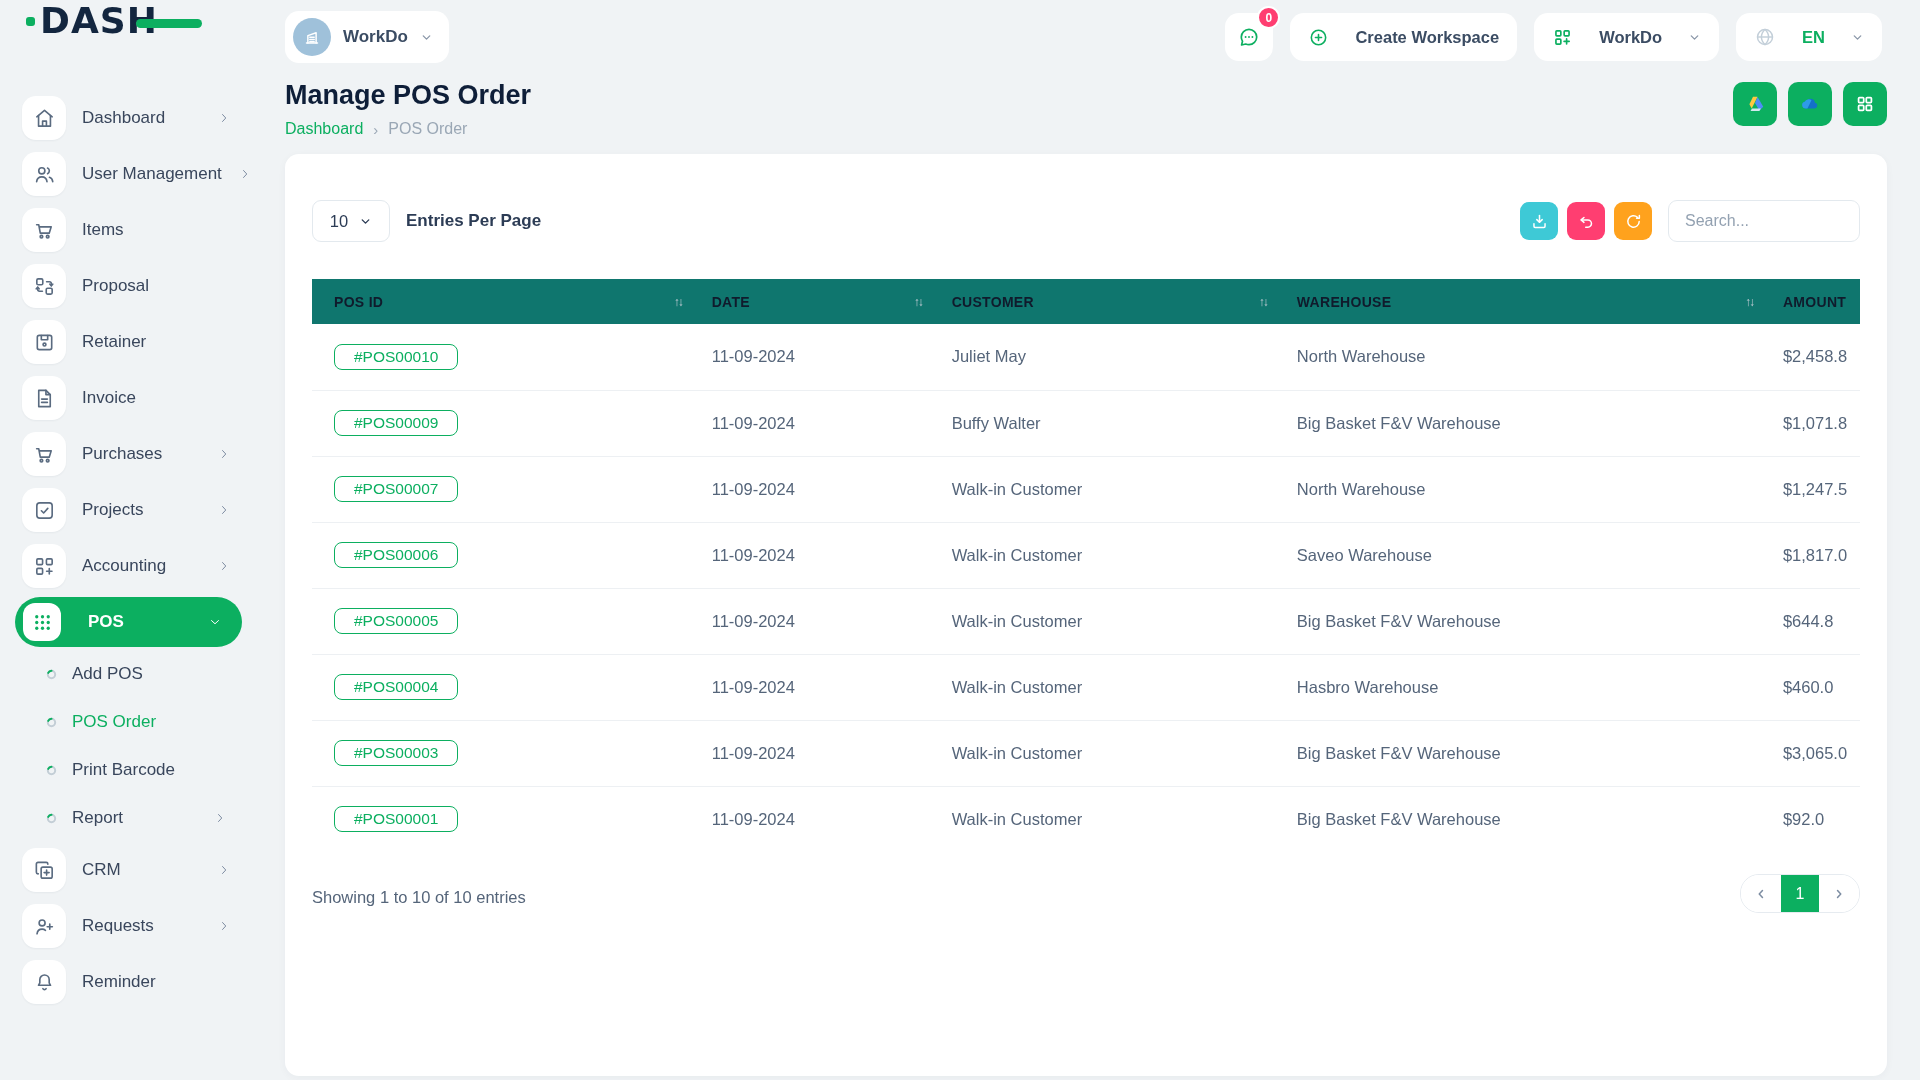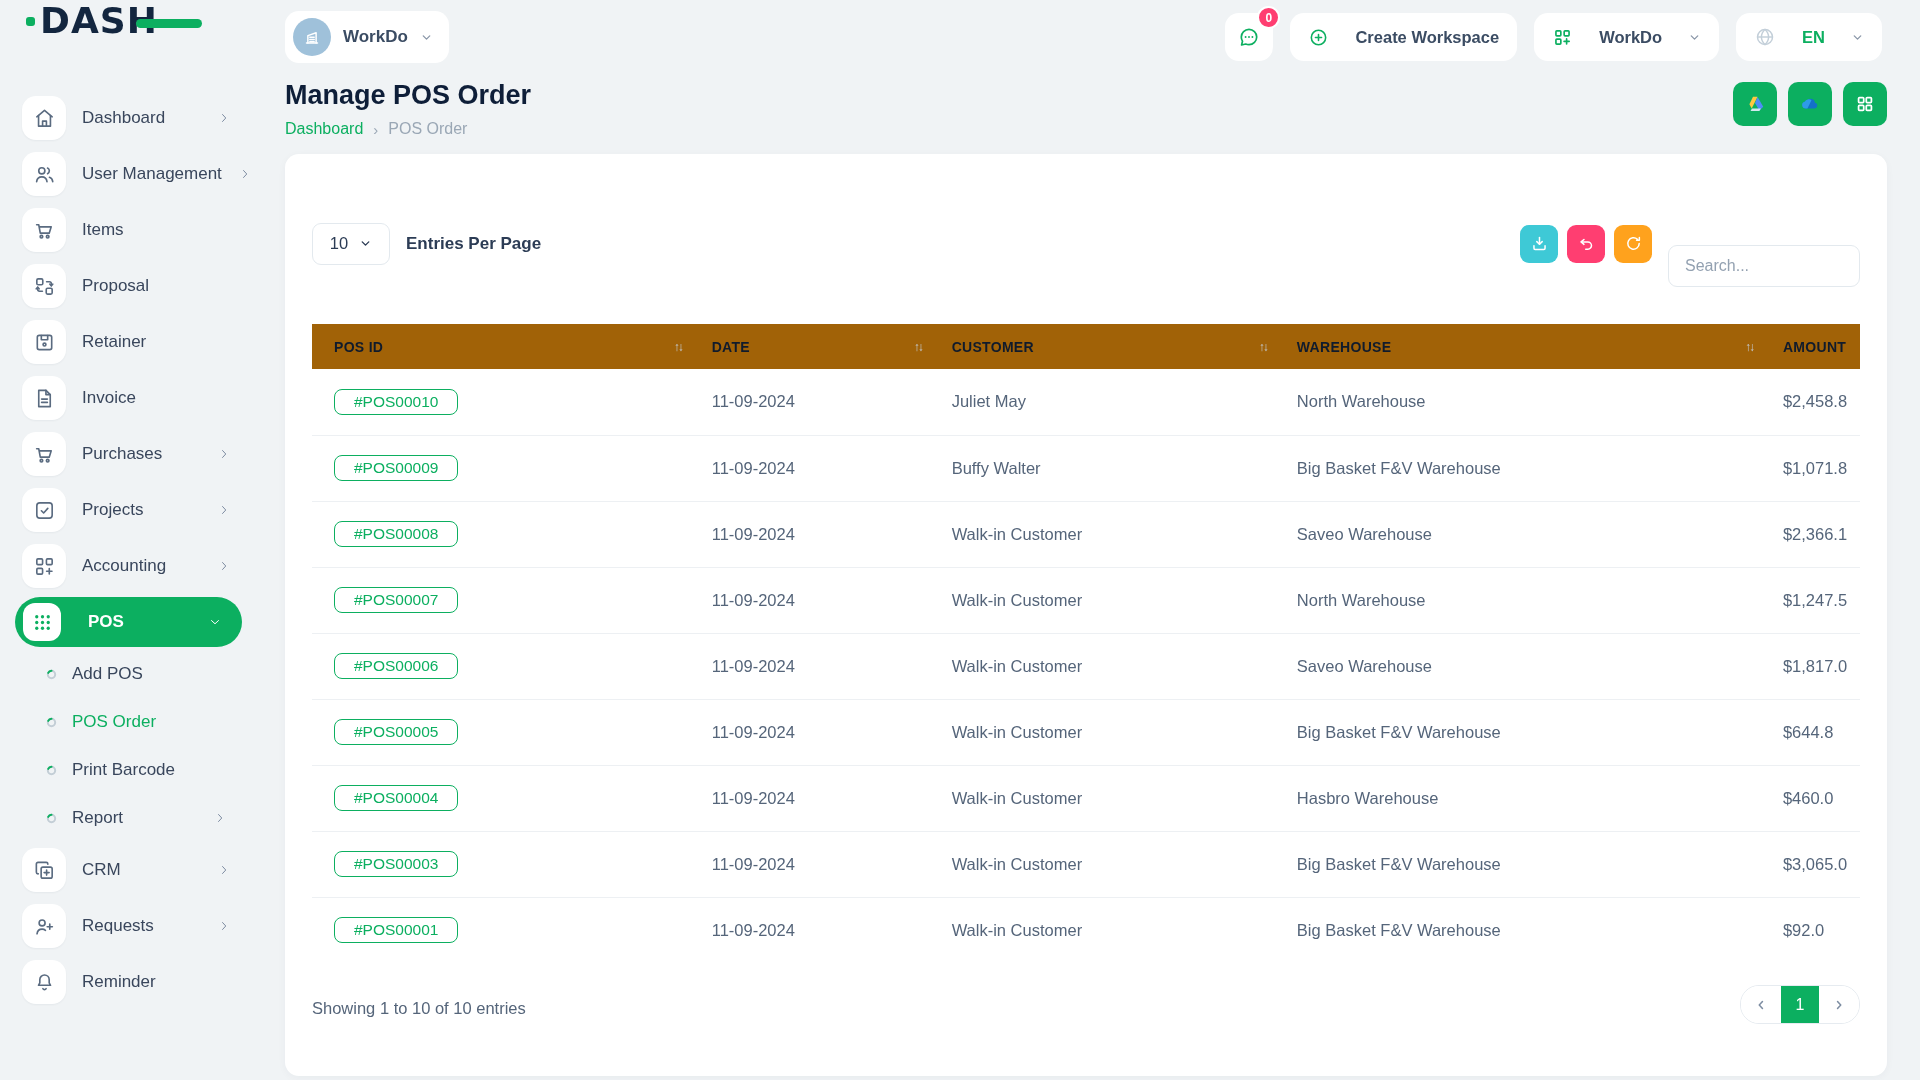--- a/index.html
+++ b/index.html
@@ -63,26 +63,26 @@
   .controls { display:flex; align-items:center; flex:none; }
   .select-box { width:78px; height:42px; border:1px solid #e3e9ee; border-radius:9px; display:flex; align-items:center; justify-content:center; gap:11px; font-size:16.5px; color:#2c3c55; cursor:pointer; background:#fff; }
   .select-box .pill-chev { color:#2c3c55; }
   .entries-label { margin-left:16px; font-size:17px; font-weight:600; color:#2c3c55; }
   .controls-spacer { flex:1; }
   .act-btn { width:38px; height:38px; border-radius:9px; border:none; display:flex; align-items:center; justify-content:center; color:#fff; margin-left:9px; cursor:pointer; }
   .act-btn svg { width:19px; height:19px; }
   .act-download { background:#3EC9D6; }
   .act-undo { background:#FF3E71; }
   .act-refresh { background:#FFA21D; }
-  .search-input { margin-left:16px; width:192px; height:42px; border:1px solid #e3e9ee; border-radius:9px; padding:0 16px; font-size:16px; color:#44556b; outline:none; font-family:inherit; background:#fff;margin-top:45px; }
+  .search-input { margin-left:16px; width:192px; height:42px; border:1px solid #e3e9ee; border-radius:9px; padding:0 16px; font-size:16px; color:#44556b; outline:none; font-family:inherit; background:#fff; }
   .search-input::placeholder { color:#93a1b1; }
 
   .table-wrap { margin-top:37px; flex:none; }
   table { width:100%; border-collapse:collapse; table-layout:fixed; }
-  thead th { background:#a16207; height:45px; text-align:left; font-size:14px; font-weight:700; color:#101b2c; letter-spacing:.3px; padding-left:22px; position:relative; cursor:pointer; white-space:nowrap; }
+  thead th { background:#0f766e; height:45px; text-align:left; font-size:14px; font-weight:700; color:#101b2c; letter-spacing:.3px; padding-left:22px; position:relative; cursor:pointer; white-space:nowrap; }
   .sort { position:absolute; right:8px; top:50%; transform:translateY(-50%); font-size:12px; color:#c5cdd6; letter-spacing:-2px; font-weight:400; }
   tbody td { height:66px; font-size:16.5px; color:#55657a; padding-left:22px; border-bottom:1px solid #edf0f3; white-space:nowrap; overflow:hidden; }
   tbody tr:last-child td { border-bottom:none; }
   .badge-pos { display:inline-block; border:1px solid #0CAF60; color:#0CAF60; border-radius:8px; padding:3px 19px; font-size:15.5px; cursor:pointer; background:#fff; }
 
   .card-footer { display:flex; align-items:center; justify-content:space-between; margin-top:22px; flex:none; }
   .showing { font-size:16.5px; color:#55657a;margin-top:8px; }
   .pager { display:flex; align-items:stretch; border:1px solid #e6ebf0; border-radius:19px; overflow:hidden; background:#fff; }
   .pg-btn { width:40px; height:37px; display:flex; align-items:center; justify-content:center; color:#7d8da2; cursor:pointer; background:#fff; border:none; }
   .pg-btn svg { width:14px; height:14px; }
@@ -534,27 +534,20 @@
   </tr>
 
   <tr>
     <td><span class="badge-pos">#POS00009</span></td>
     <td>11-09-2024</td>
     <td>Buffy Walter</td>
     <td>Big Basket F&amp;V Warehouse</td>
     <td>$1,071.8</td>
   </tr>
 
-  <tr>
-    <td><span class="badge-pos">#POS00008</span></td>
-    <td>11-09-2024</td>
-    <td>Walk-in Customer</td>
-    <td>Saveo Warehouse</td>
-    <td>$2,366.1</td>
-  </tr>
 
   <tr>
     <td><span class="badge-pos">#POS00007</span></td>
     <td>11-09-2024</td>
     <td>Walk-in Customer</td>
     <td>North Warehouse</td>
     <td>$1,247.5</td>
   </tr>
 
   <tr>

